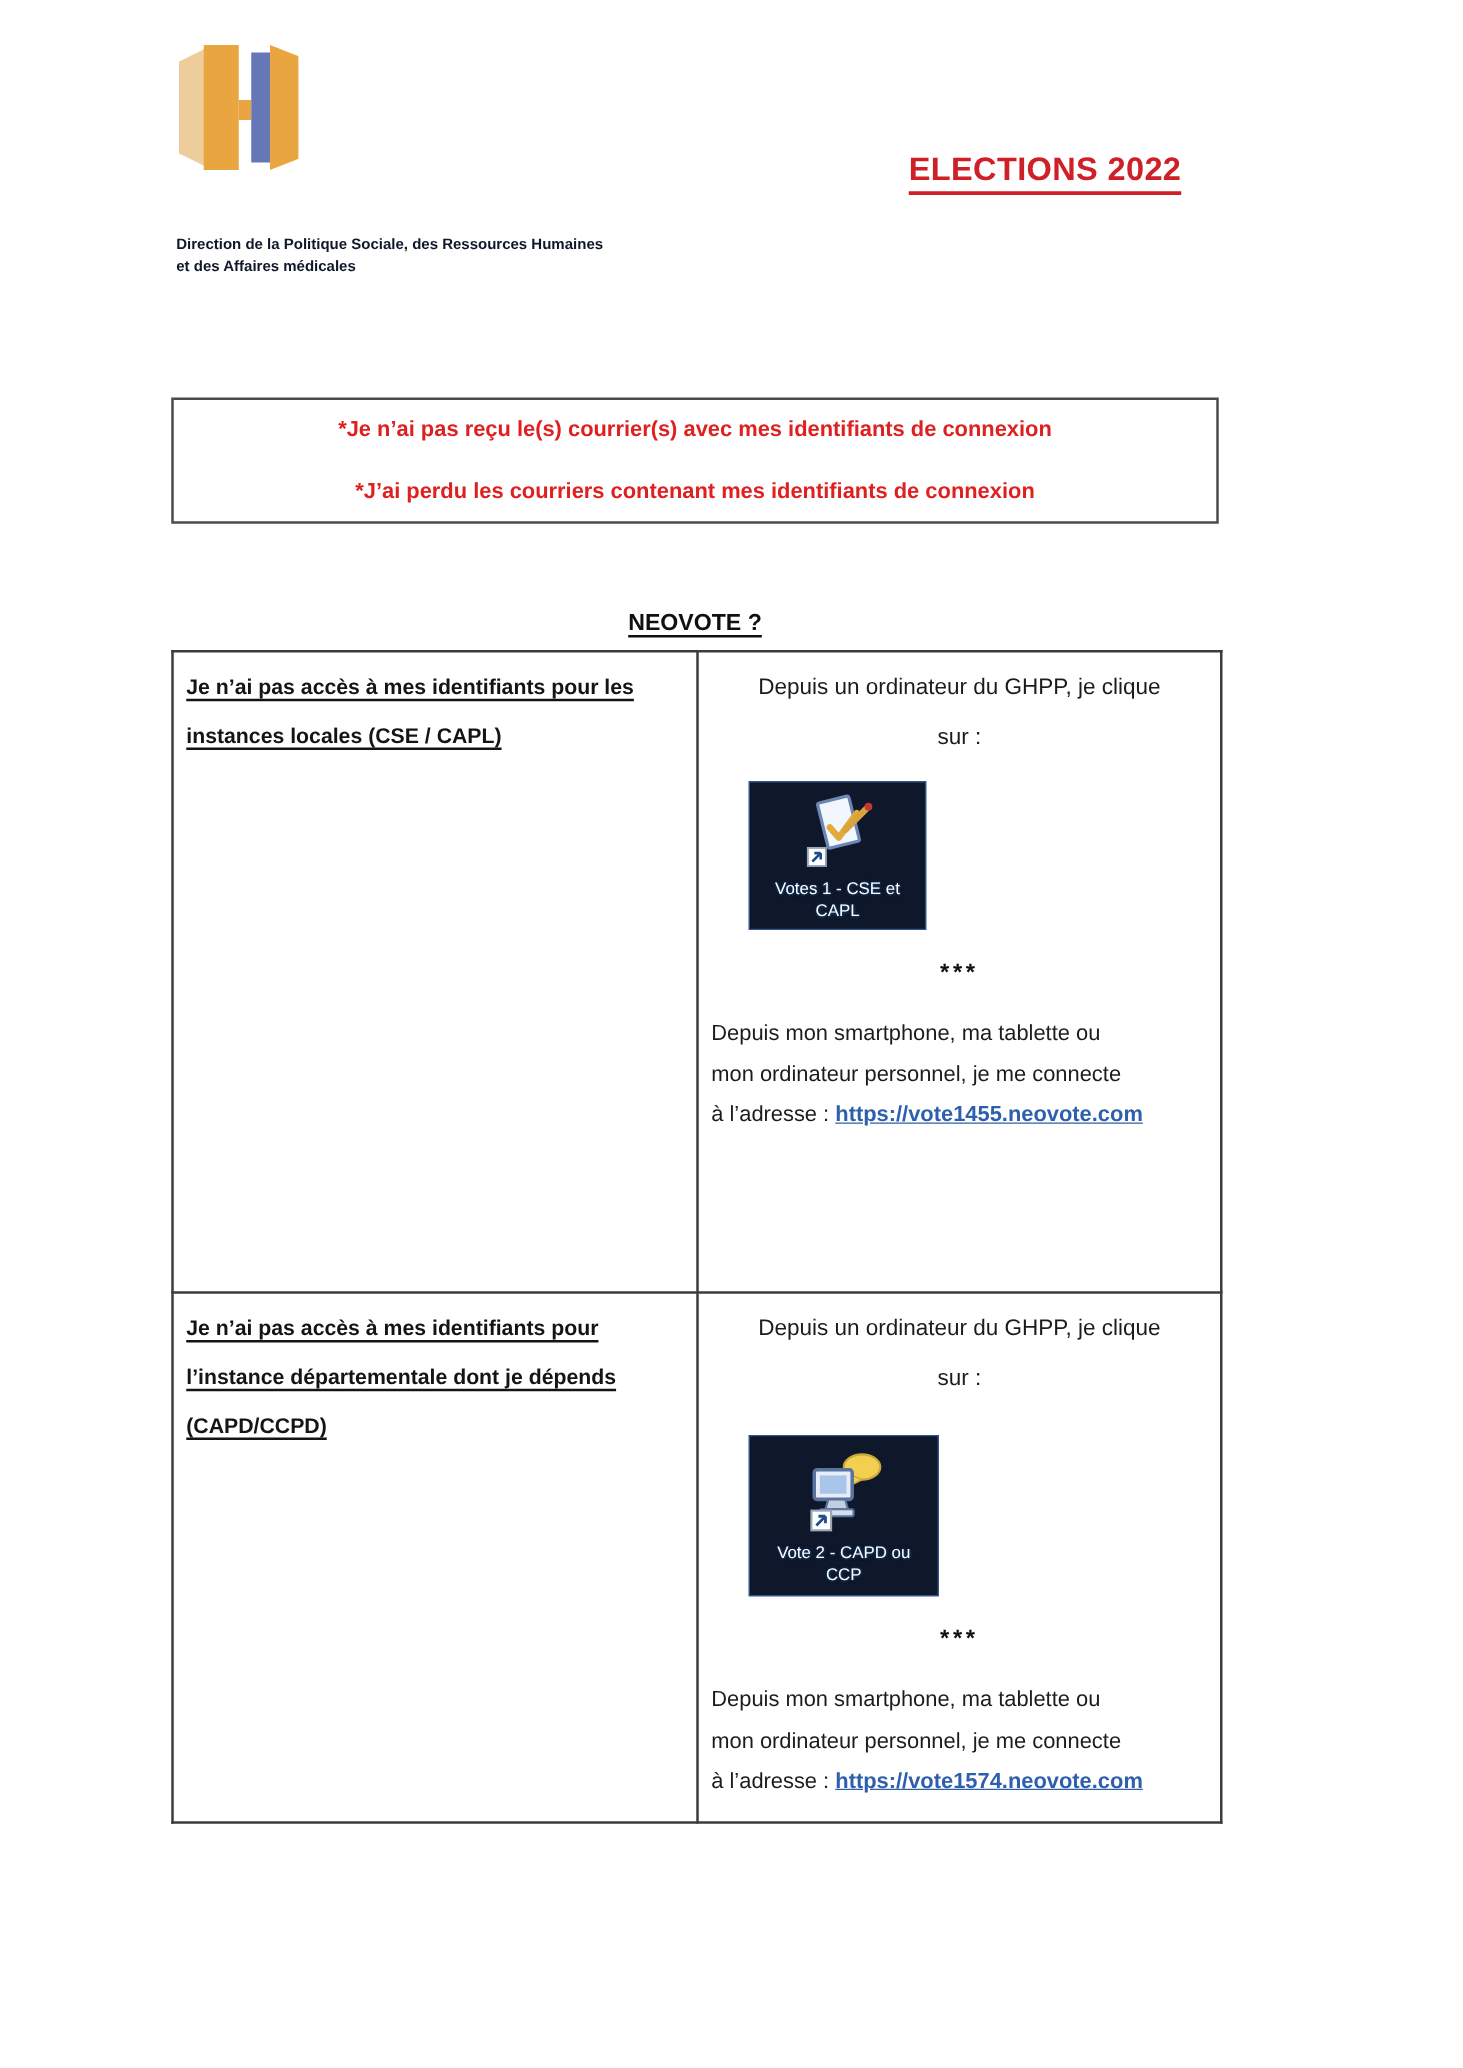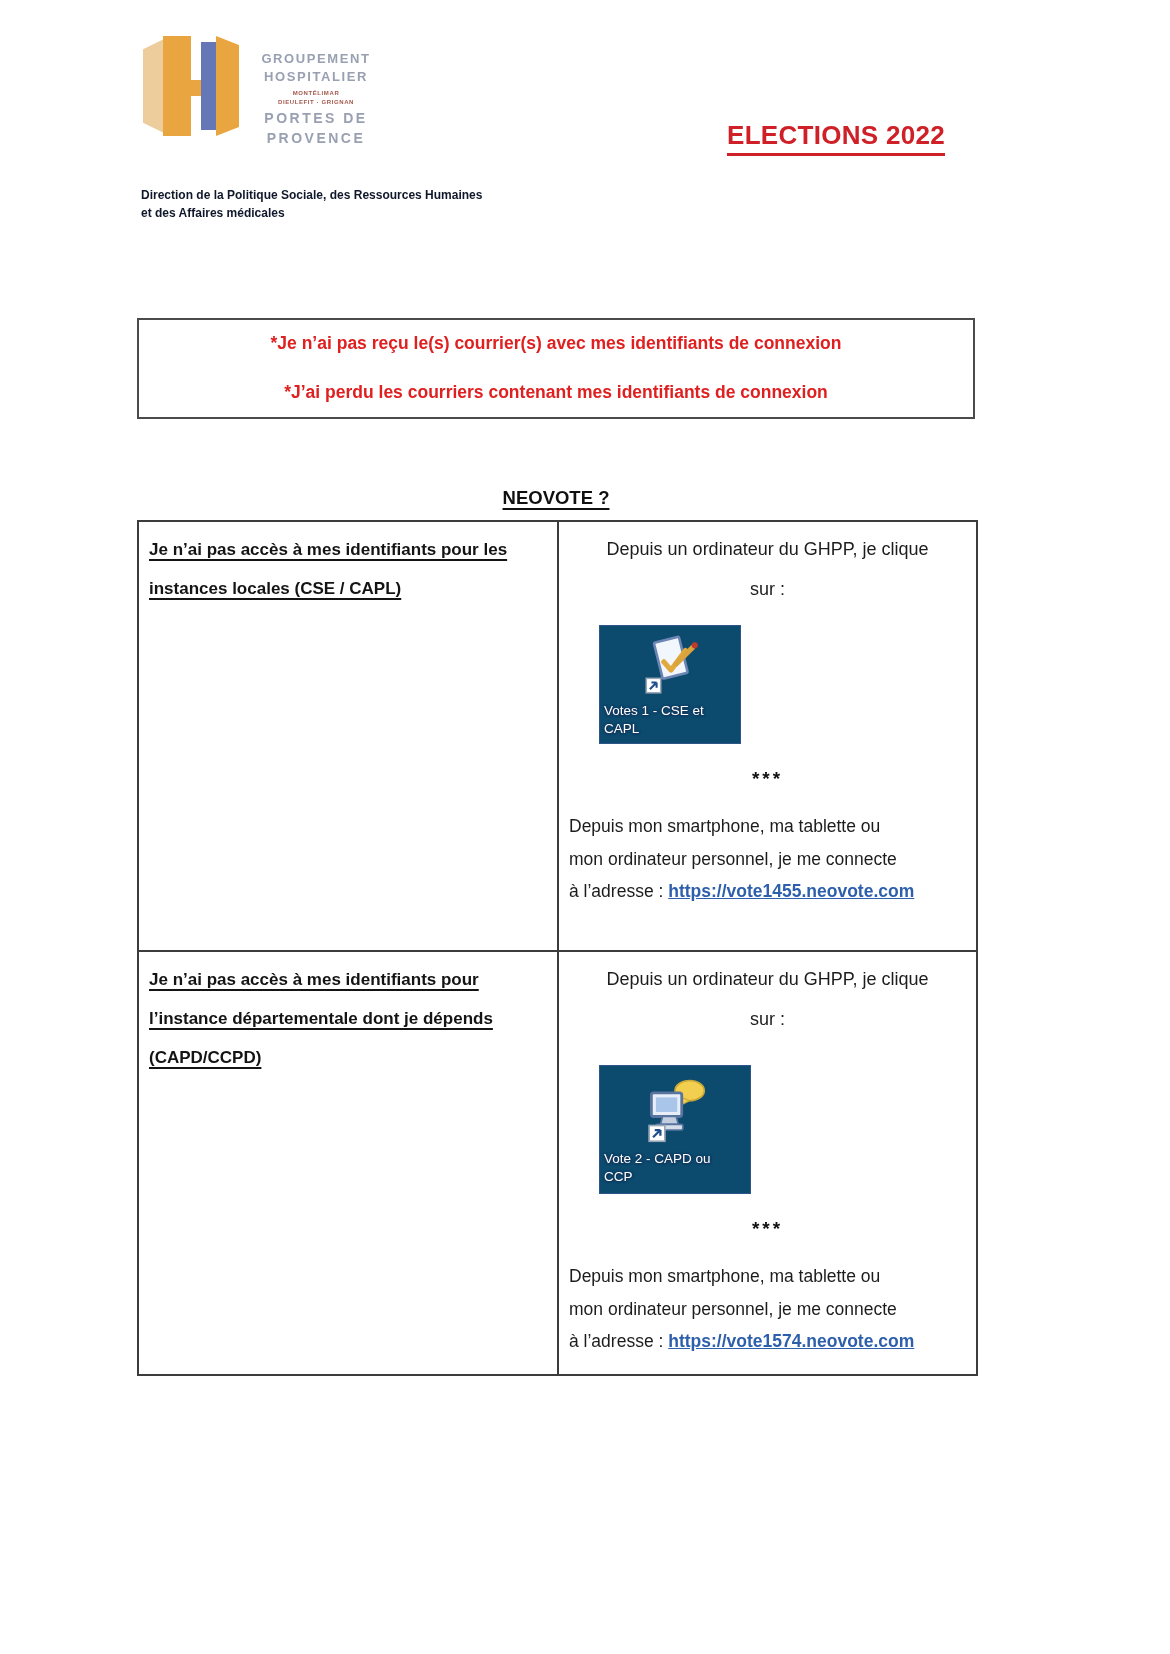--- a/index.html
+++ b/index.html
@@ -39,28 +39,28 @@
   .notice-line.second{margin-top:28px;}
 
   
   .question-heading{position:absolute;left:137px;top:441px;width:838px;text-align:center;
                     color:#101010;font-size:18.5px;font-weight:700;line-height:2.05;}
   .question-heading .u{text-decoration:underline;text-decoration-thickness:2px;text-underline-offset:4px;}
 
   
   .main-table{position:absolute;left:137px;top:520px;width:839px;border-collapse:collapse;table-layout:fixed;}
   .main-table td{border:2px solid #3c3c3c;vertical-align:top;padding:8px 10px;box-sizing:border-box;}
-  tr.r1{height:430px;} tr.r2{height:424px;}
+  tr.r1{height:513px;} tr.r2{height:424px;}
 
   .q-line{display:block;font-size:17px;font-weight:700;color:#141414;line-height:2.3;
           text-decoration:underline;text-decoration-thickness:2px;text-underline-offset:4px;white-space:nowrap;}
 
   .lead-line{display:block;font-size:18px;color:#1c1c1c;line-height:2.2;white-space:nowrap;text-align:center;}
 
-  .tile{background:#0c4a6e;border:1px solid #2e558c;text-align:left;box-sizing:border-box;}
+  .tile{background:#0f172a;border:1px solid #2e558c;text-align:center;box-sizing:border-box;}
   .tile1{width:142px;margin:16px 0 0 30px;padding:8px 4px 6px;}
   .tile2{width:152px;margin:26px 0 0 30px;padding:10px 4px 8px;}
   .tile svg{width:66px;height:66px;display:block;margin:0 auto;}
   .tile2 svg{width:72px;height:72px;}
   .tile-label{color:#ffffff;font-size:13.5px;line-height:1.3;margin-top:2px;
               text-shadow:0 1px 2px #16345a,1px 0 2px #16345a,0 0 3px #16345a;}
 
   .stars{display:block;text-align:center;font-size:19px;font-weight:700;color:#111;
          letter-spacing:3px;margin-top:24px;}
 
@@ -73,34 +73,20 @@
 
 <div class="page">
 
   <div class="logo">
     <div class="logo-mark">
       <div class="lm-face"></div>
       <div class="lm-bar1"></div>
       <div class="lm-cross"></div>
       <div class="lm-blue"></div>
       <div class="lm-bar2"></div>
-    </div>
-    <div class="logo-text">
-      <div class="logo-org">
-        <span>GROUPEMENT</span><br>
-        <span>HOSPITALIER</span>
-      </div>
-      <div class="logo-small">
-        <span>MONTÉLIMAR</span><br>
-        <span>DIEULEFIT · GRIGNAN</span>
-      </div>
-      <div class="logo-name">
-        <span>PORTES DE</span><br>
-        <span>PROVENCE</span>
-      </div>
     </div>
   </div>
 
   <div class="elections-title">ELECTIONS 2022</div>
 
   <div class="department">
     <span>Direction de la Politique Sociale, des Ressources Humaines</span><br>
     <span>et des Affaires médicales</span>
   </div>
 

